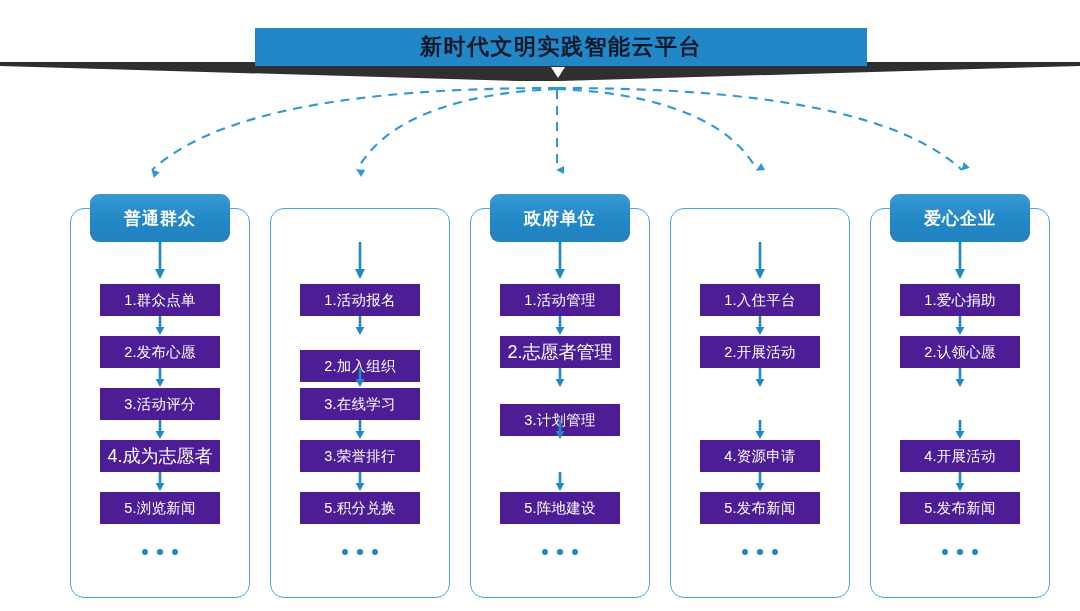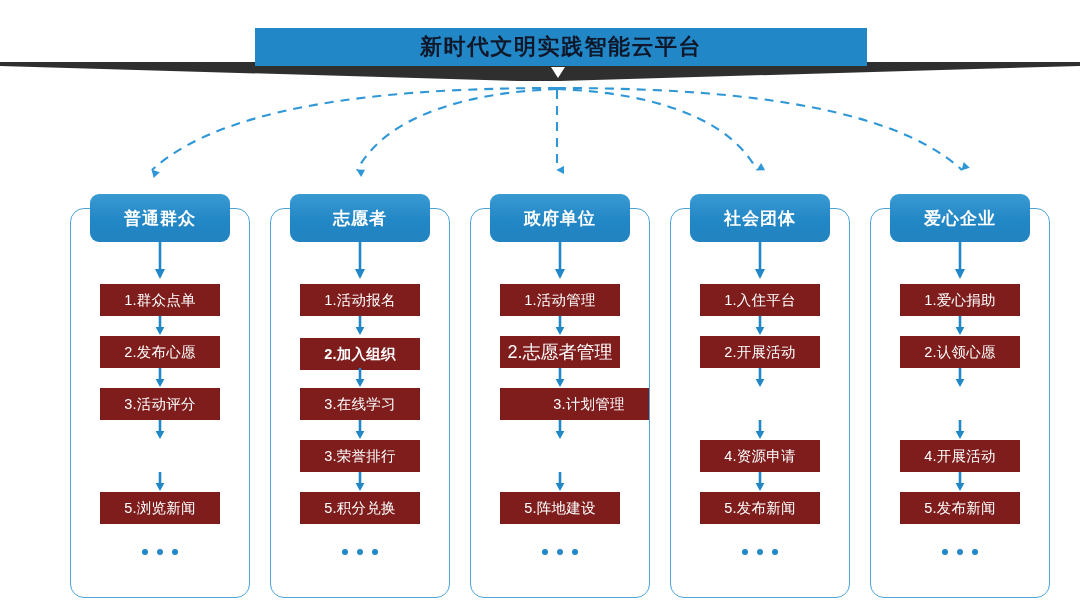--- a/index.html
+++ b/index.html
@@ -129,21 +129,21 @@
     top: 0px;
     width: 2px;
     height: 38px;
   }
 
   .item {
     position: absolute;
     left: 30px;
     width: 120px;
     height: 32px;
-    background: #7f1d1d;
+    background: #4c1d95;
     display: flex;
     align-items: center;
     justify-content: center;
   }
   .item-label {
     color: #ffffff;
     font-size: 14.5px;
     line-height: 1;
     white-space: nowrap;
     letter-spacing: 0.2px;
@@ -239,53 +239,53 @@
           <path d="M6,0 L6,12" stroke="#2287c6" stroke-width="2.6" fill="none"></path>
           <path d="M1.6,11 L10.4,11 L6,19 Z" fill="#2287c6"></path>
         </svg>
         <div class="item" style="top:146px;">
           <span class="item-label">3.活动评分</span>
         </div>
         <svg class="gap-arrow" viewBox="0 0 12 20" style="top:178px;left:84px;width:12px;">
           <path d="M6,0 L6,12" stroke="#2287c6" stroke-width="2.6" fill="none"></path>
           <path d="M1.6,11 L10.4,11 L6,19 Z" fill="#2287c6"></path>
         </svg>
+        <div class="item item-narrow" style="top:198px;">
+          <span class="item-label">4.成为志愿者</span>
+        </div>
         <svg class="gap-arrow" viewBox="0 0 12 20" style="top:230px;left:84px;width:12px;">
           <path d="M6,0 L6,12" stroke="#2287c6" stroke-width="2.6" fill="none"></path>
           <path d="M1.6,11 L10.4,11 L6,19 Z" fill="#2287c6"></path>
         </svg>
         <div class="item" style="top:250px;">
           <span class="item-label">5.浏览新闻</span>
         </div>
         <div class="ellipsis" style="top:300px;">
           <span class="dot"></span>
           <span class="dot"></span>
           <span class="dot"></span>
         </div>
       </div>
     </div>
 
     <div class="column" style="left:270px;">
       <div class="col-frame"></div>
-      <div class="col-head">
-        <span class="col-head-label">志愿者</span>
-      </div>
       <div class="col-body">
         <svg class="lead-arrow" viewBox="0 0 12 38" preserveAspectRatio="none" style="left:84px;width:12px;">
           <path d="M6,0 L6,28" stroke="#2287c6" stroke-width="2.6" fill="none"></path>
           <path d="M1,27 L11,27 L6,37 Z" fill="#2287c6"></path>
         </svg>
         <div class="item" style="top:42px;">
           <span class="item-label">1.活动报名</span>
         </div>
         <svg class="gap-arrow" viewBox="0 0 12 20" style="top:74px;left:84px;width:12px;">
           <path d="M6,0 L6,12" stroke="#2287c6" stroke-width="2.6" fill="none"></path>
           <path d="M1.6,11 L10.4,11 L6,19 Z" fill="#2287c6"></path>
         </svg>
-        <div class="item" style="top:96px;font-weight:bold;">
+        <div class="item" style="top:108px;">
           <span class="item-label">2.加入组织</span>
         </div>
         <svg class="gap-arrow" viewBox="0 0 12 20" style="top:126px;left:84px;width:12px;">
           <path d="M6,0 L6,12" stroke="#2287c6" stroke-width="2.6" fill="none"></path>
           <path d="M1.6,11 L10.4,11 L6,19 Z" fill="#2287c6"></path>
         </svg>
         <div class="item" style="top:146px;">
           <span class="item-label">3.在线学习</span>
         </div>
         <svg class="gap-arrow" viewBox="0 0 12 20" style="top:178px;left:84px;width:12px;">
@@ -327,21 +327,21 @@
           <path d="M6,0 L6,12" stroke="#2287c6" stroke-width="2.6" fill="none"></path>
           <path d="M1.6,11 L10.4,11 L6,19 Z" fill="#2287c6"></path>
         </svg>
         <div class="item item-narrow" style="top:94px;">
           <span class="item-label">2.志愿者管理</span>
         </div>
         <svg class="gap-arrow" viewBox="0 0 12 20" style="top:126px;left:84px;width:12px;">
           <path d="M6,0 L6,12" stroke="#2287c6" stroke-width="2.6" fill="none"></path>
           <path d="M1.6,11 L10.4,11 L6,19 Z" fill="#2287c6"></path>
         </svg>
-        <div class="item" style="top:146px;padding-left:29px;">
+        <div class="item" style="top:162px;">
           <span class="item-label">3.计划管理</span>
         </div>
         <svg class="gap-arrow" viewBox="0 0 12 20" style="top:178px;left:84px;width:12px;">
           <path d="M6,0 L6,12" stroke="#2287c6" stroke-width="2.6" fill="none"></path>
           <path d="M1.6,11 L10.4,11 L6,19 Z" fill="#2287c6"></path>
         </svg>
         <svg class="gap-arrow" viewBox="0 0 12 20" style="top:230px;left:84px;width:12px;">
           <path d="M6,0 L6,12" stroke="#2287c6" stroke-width="2.6" fill="none"></path>
           <path d="M1.6,11 L10.4,11 L6,19 Z" fill="#2287c6"></path>
         </svg>
@@ -351,23 +351,20 @@
         <div class="ellipsis" style="top:300px;">
           <span class="dot"></span>
           <span class="dot"></span>
           <span class="dot"></span>
         </div>
       </div>
     </div>
 
     <div class="column" style="left:670px;">
       <div class="col-frame"></div>
-      <div class="col-head">
-        <span class="col-head-label">社会团体</span>
-      </div>
       <div class="col-body">
         <svg class="lead-arrow" viewBox="0 0 12 38" preserveAspectRatio="none" style="left:84px;width:12px;">
           <path d="M6,0 L6,28" stroke="#2287c6" stroke-width="2.6" fill="none"></path>
           <path d="M1,27 L11,27 L6,37 Z" fill="#2287c6"></path>
         </svg>
         <div class="item" style="top:42px;">
           <span class="item-label">1.入住平台</span>
         </div>
         <svg class="gap-arrow" viewBox="0 0 12 20" style="top:74px;left:84px;width:12px;">
           <path d="M6,0 L6,12" stroke="#2287c6" stroke-width="2.6" fill="none"></path>

